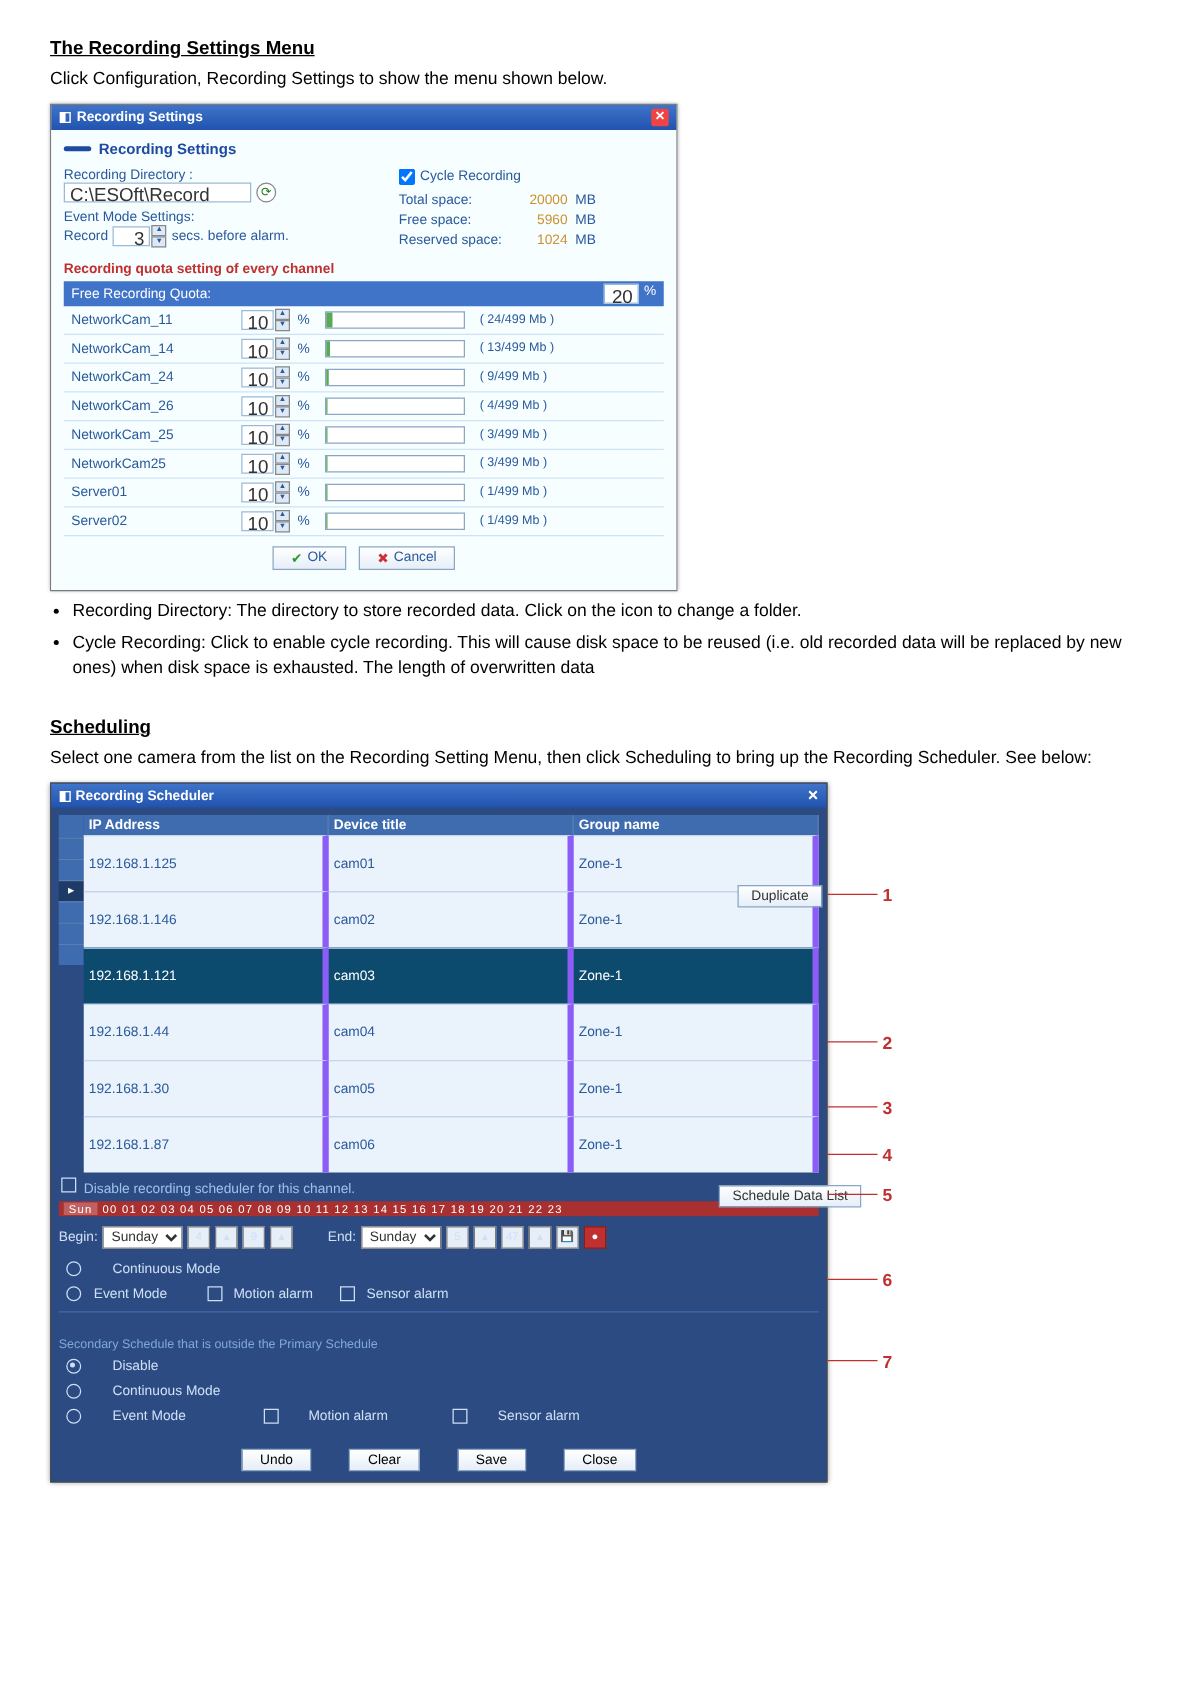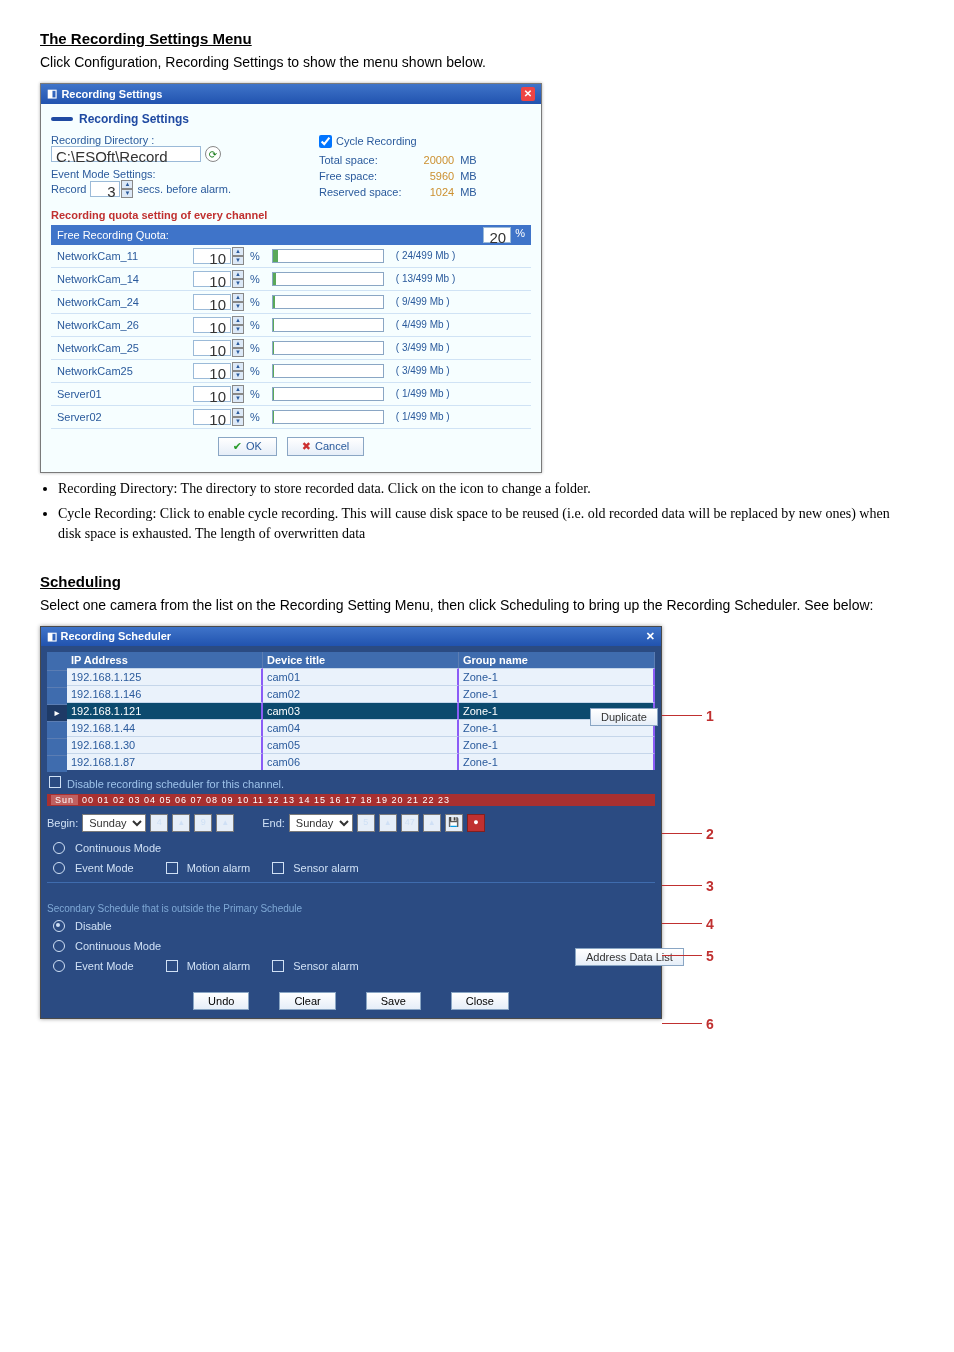--- a/index.html
+++ b/index.html
@@ -15,21 +15,21 @@
     padding: 0 40px 40px 40px;
     box-sizing: border-box;
   }
   h4.section-head {
     font-size: 15px;
     font-weight: bold;
     margin: 30px 0 6px 0;
     text-decoration: underline;
   }
   .body-text { margin: 6px 0; line-height: 1.4; }
-  ul.bul { margin: 4px 0 0 18px; padding:0; list-style: disc; font-family: Liberation Serif, serif; }
+  ul.bul { margin: 4px 0 0 18px; padding:0; list-style: disc; }
   ul.bul li { margin: 6px 0; line-height: 1.4; }
 
   
   .dlg1 {
     border: 1px solid #7a7a7a;
     width: 500px;
     background: #f0f9fc;
     margin-top: 10px;
     box-shadow: 0 0 3px rgba(0,0,0,0.3);
   }
@@ -64,21 +64,21 @@
   .blue-label{color:#2a5a9c;}
   .refresh-icon{width:14px;height:14px;border:1px solid #888;border-radius:50%;display:inline-flex;align-items:center;justify-content:center;font-size:10px;background:#fff;margin-left:4px;cursor:pointer;color:#1a7c1a;}
   .chk{margin-right:4px;}
   .tbl-right td{padding:1px 2px;font-size:11px;color:#2a5a9c;}
   .tbl-right .val{text-align:right;color:#cc9030;padding-left:18px;}
   .section-red{color:#c03030;font-weight:bold;font-size:11px;margin:8px 0 4px 0;}
   .quota-hdr{background:#3f74c9;color:#fff;padding:2px 6px;font-size:11px;display:flex;justify-content:space-between;align-items:center;}
   .quota-hdr .q-right{display:flex;align-items:flex-start;gap:4px;}
   .q-row{display:flex;align-items:center;border-bottom:1px solid #d0e3f5;padding:2px 6px;gap:6px;}
   .q-row .name{width:130px;color:#2a5a9c;}
-  .q-row .spin .txtbox{width:38px;}
+  .q-row .spin .txtbox{width:26px;}
   .q-row .pct{color:#2a5a9c;margin-right:6px;}
   .q-row .bar{flex:0 0 110px;height:12px;border:1px solid #8aa6c4;background:#fff;position:relative;}
   .q-row .bar .fill{position:absolute;left:0;top:0;bottom:0;width:10%;background:#5aa85a;}
   .q-row .mb{color:#2a5a9c;font-size:10px;margin-left:6px;}
   .btnbar{display:flex;gap:10px;justify-content:center;padding:8px;}
   .btn3d{border:1px solid #8aa6c4;background:linear-gradient(#fff,#e6eef8);padding:2px 14px;font-size:11px;display:inline-flex;align-items:center;gap:4px;cursor:pointer;}
   .ok-icon{color:#2a9c2a;}
   .x-icon{color:#cc3030;}
 
   
@@ -95,21 +95,21 @@
   .dlg2 .inner{padding:6px;color:#cfe0f5;font-size:11px;}
   .grid{display:flex;}
   .grid-left{width:20px;}
   .grid-left .g-top{height:18px;background:#3f6cae;}
   .grid-left .g-row{height:16px;background:#3f6cae;border-top:1px solid #5b7db3;}
   .grid-left .g-sel{background:#1e3a66;color:#fff;text-align:center;font-size:10px;line-height:16px;}
   .grid-table{flex:1;}
   .gt-hdr{display:flex;background:#3f6cae;color:#fff;font-size:11px;font-weight:bold;}
   .gt-hdr div{flex:1;border-right:1px solid #5b7db3;padding:2px 4px;}
   .gt-row{display:flex;background:#eaf2fb;color:#2a5a9c;font-size:11px;}
-  .gt-row div{flex:1;border-right:2px solid #8b5cf6;border-top:1px solid #c5d6ea;padding:2px 4px;}
+  .gt-row div{flex:1;border-right:5px solid #8b5cf6;border-top:1px solid #c5d6ea;padding:16px 4px;}
   .gt-row.sel{background:#0c4a6e;color:#fff;}
   .side-btn{
     position:absolute; border:1px solid #8aa6c4;
     background:linear-gradient(#fff,#e6eef8); padding:2px 10px;font-size:11px;
     color:#333;cursor:pointer;
   }
   .dup-btn{left:550px;top:82px;}
   .sdl-btn{left:535px;top:322px;}
   .disable-line{color:#9ec3ea;margin:4px 2px;}
   .prim-hdr{color:#d6e6f8;font-size:11px;padding:2px 2px;}
@@ -117,21 +117,21 @@
   .radio{width:10px;height:10px;border:1px solid #cfe0f5;border-radius:50%;margin:0 4px;display:inline-block;position:relative;}
   .radio.on::after{content:"";position:absolute;left:2px;top:2px;width:4px;height:4px;border-radius:50%;background:#cfe0f5;}
   .once-bar .lbl{color:#cfe0f5;padding:2px 4px;}
   .every-pill{background:#c9dff3;color:#2a5a9c;border-radius:6px;padding:2px 10px;margin-left:auto;margin-right:260px;cursor:pointer;}
   .ruler{background:#a83030;color:#fff;font-size:9px;letter-spacing:1px;padding:1px 4px;display:flex;justify-content:space-between;}
   .ruler .sun{background:#c06060;padding:0 4px;}
   .beginend{display:flex;align-items:center;gap:4px;color:#cfe0f5;margin:8px 0;}
   .ddl{background:#fff;color:#333;border:1px solid #7a7a7a;font-size:11px;padding:1px 2px;}
   .mini-btn{width:16px;height:16px;border:1px solid #7a7a7a;background:#e6eef8;font-size:9px;line-height:14px;text-align:center;cursor:pointer;}
   .red-btn{background:#c03030;color:#fff;border-color:#802020;}
-  .mode-row{display:flex;align-items:flex-start;gap:6px;color:#cfe0f5;margin:4px 0;padding:2px;}
+  .mode-row{display:flex;align-items:flex-start;gap:21px;color:#cfe0f5;margin:4px 0;padding:2px;}
   .mode-row .radio{border-color:#cfe0f5;}
   .chk2{width:10px;height:10px;border:1px solid #cfe0f5;display:inline-block;margin-right:3px;}
   .sec-hdr{color:#7fa9d6;font-size:10px;margin-top:6px;border-top:1px solid #3f6cae;padding-top:20px;}
   .btm-btns{display:flex;gap:30px;justify-content:center;padding:8px;background:#2b4b82;}
   .callouts{width:100px;position:relative;}
   .call{position:absolute;display:flex;align-items:center;}
   .call .line{height:1px;width:40px;background:#c03030;}
   .call .num{color:#c03030;font-weight:bold;margin-left:4px;font-size:14px;}
 </style>
 </head>
@@ -452,21 +452,21 @@
         <span class="radio"></span>
         <span>Event Mode</span>
         <span style="width:20px"></span>
         <span class="chk2"></span>
         <span>Motion alarm</span>
         <span style="width:10px"></span>
         <span class="chk2"></span>
         <span>Sensor alarm</span>
       </span>
     </div>
-    <span class="side-btn sdl-btn">Address Data List</span>
+    <span class="side-btn sdl-btn">Schedule Data List</span>
 
     <div class="sec-hdr">Secondary Schedule that is outside the Primary Schedule</div>
     <div class="mode-row">
       <span class="radio on"></span>
       <span>Disable</span>
     </div>
     <div class="mode-row">
       <span class="radio"></span>
       <span>Continuous Mode</span>
     </div>

